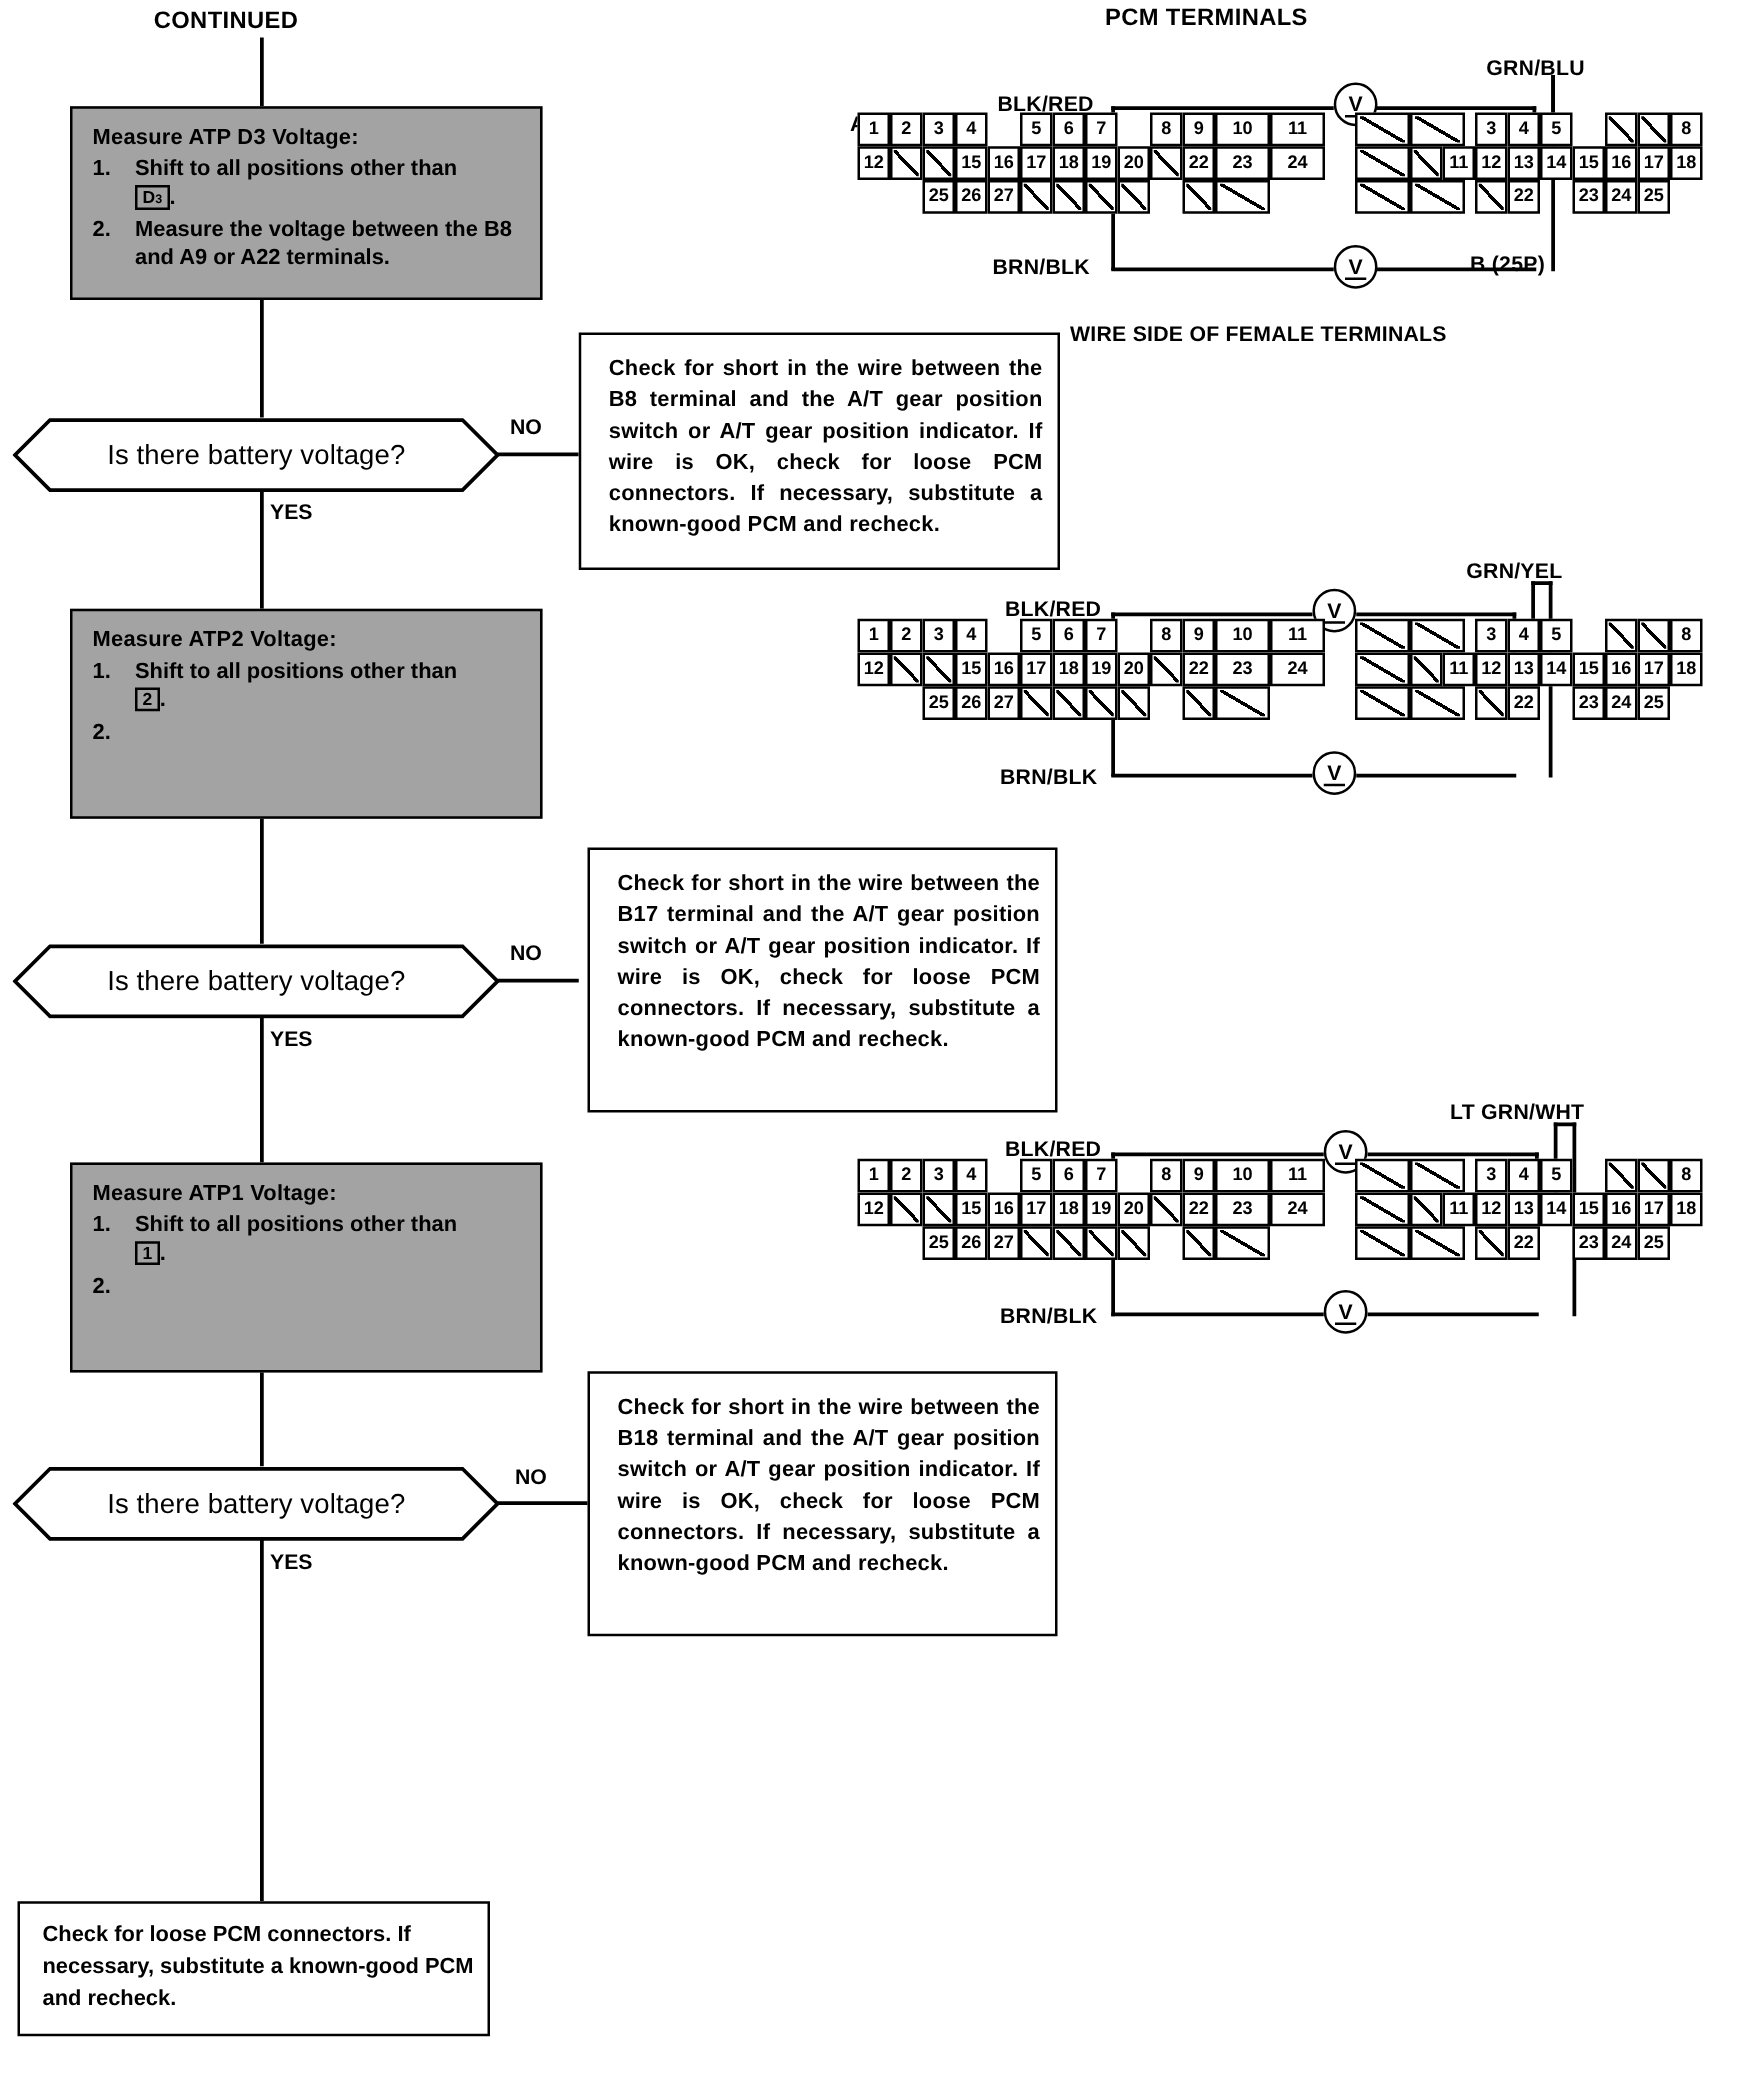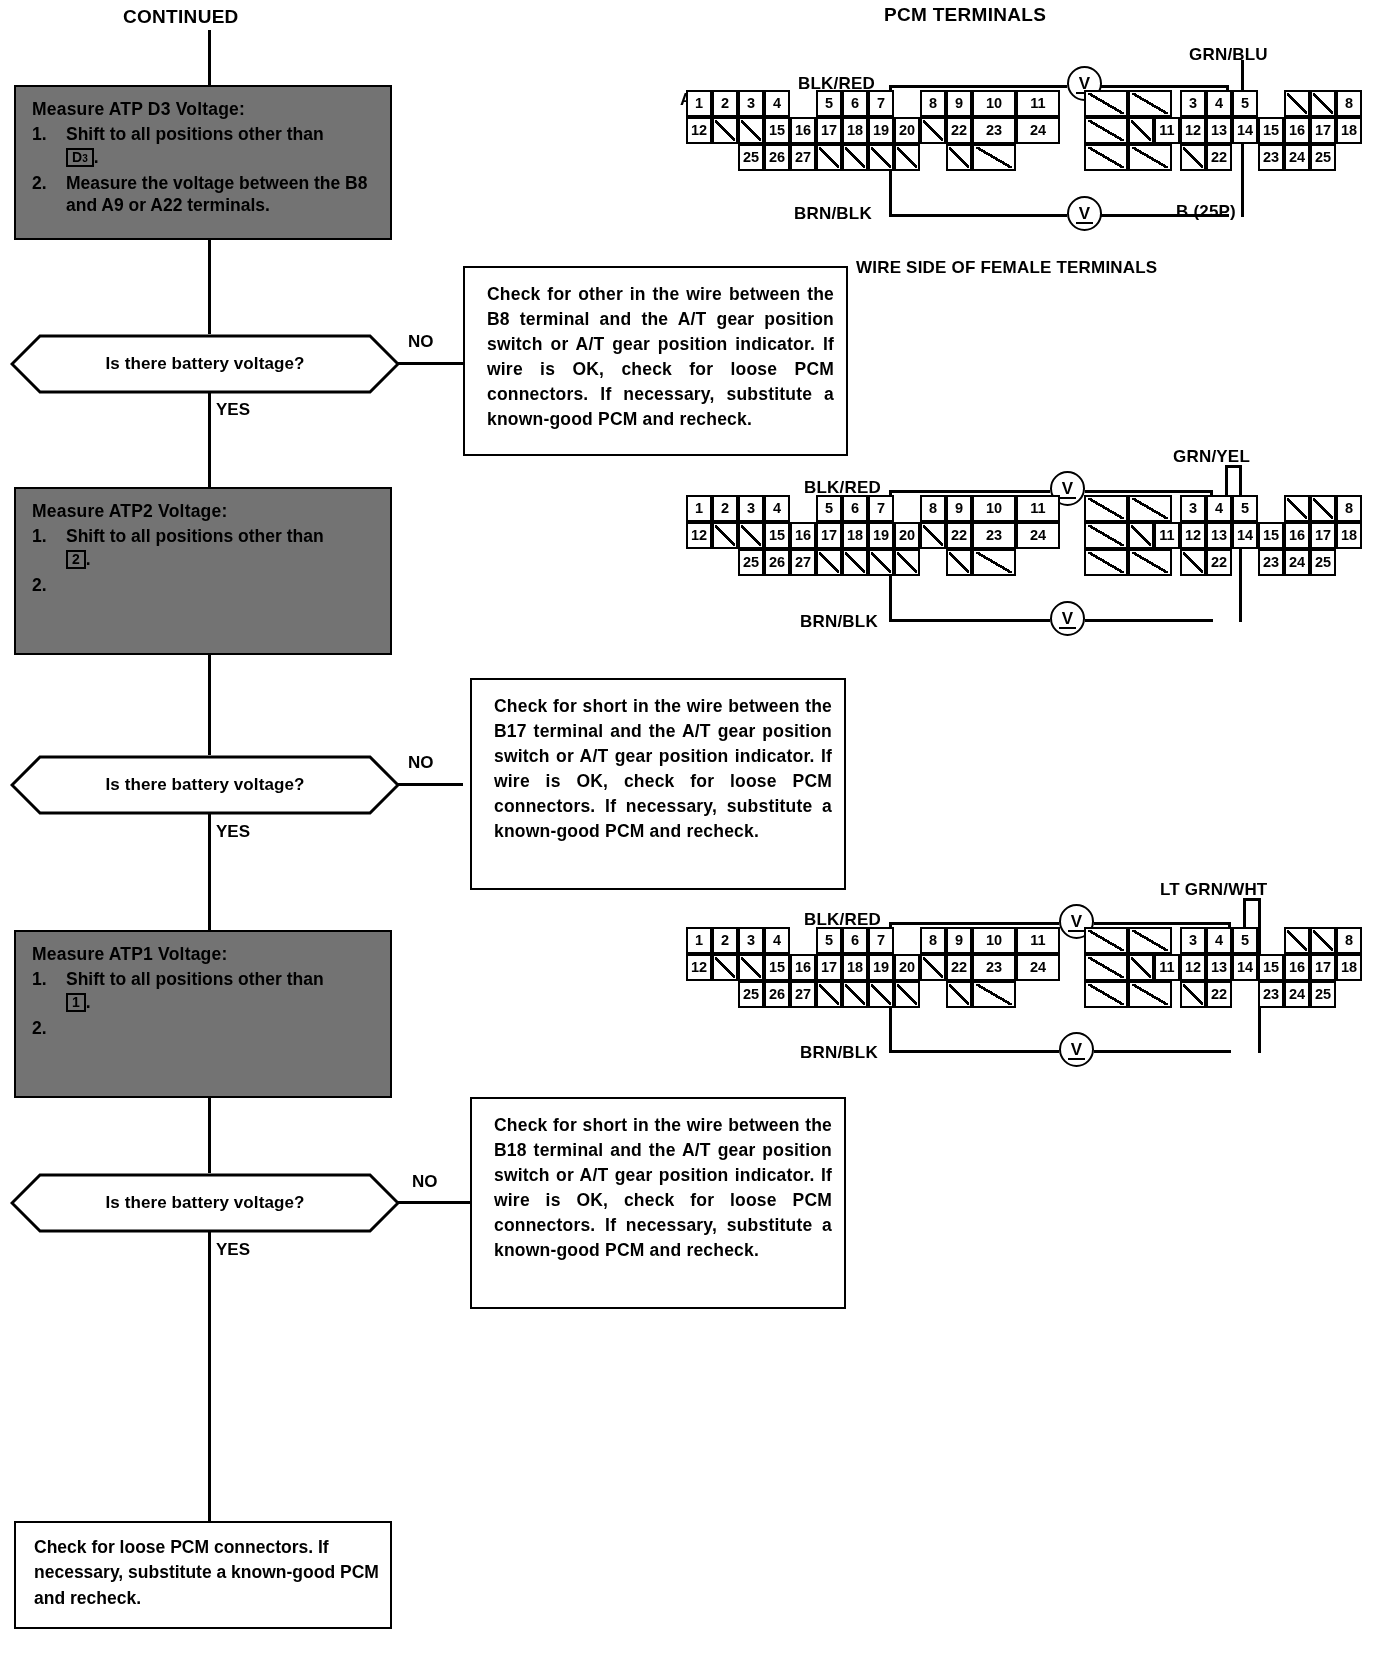--- a/index.html
+++ b/index.html
@@ -10,22 +10,23 @@
   }
   .abs{position:absolute;}
 
   
   .hdr{font-weight:bold;font-size:19px;letter-spacing:.3px;}
   .lbl{font-weight:bold;font-size:17px;letter-spacing:.2px;}
   .branch{font-weight:bold;font-size:17px;}
 
   
   .pbox{
-    border:2.5px solid #000;background:#737373;box-sizing:border-box;
+    border:2.5px solid #000;background:#a3a3a3;box-sizing:border-box;
     padding:12px 14px 14px 16px;
+    margin-left:42px;
   }
   .pbox .title{font-weight:bold;font-size:17.5px;margin-bottom:3px;letter-spacing:.2px;}
   .pbox ol{margin:0;padding:0;list-style:none;}
   .pbox li{
     font-weight:bold;font-size:17.5px;line-height:1.30;
     padding-left:34px;position:relative;margin-top:3px;
   }
   .pbox li .num{position:absolute;left:0;top:0;}
   .gear{
     display:inline-block;border:2px solid #000;
@@ -48,21 +49,21 @@
   .tbox{
     border:2.5px solid #000;background:#fff;box-sizing:border-box;
     padding:12px 10px 12px 18px;
   }
   .tbox p{margin:0;font-weight:bold;font-size:17.5px;line-height:1.45;}
 
   
   .hex{position:absolute;}
   .hex .htxt{
     position:absolute;inset:0;display:flex;align-items:center;justify-content:center;
-    font-size:17px;font-weight:700;letter-spacing:.1px;
+    font-size:22px;font-weight:400;letter-spacing:.1px;
   }
 
   
   .vline{background:#000;width:3px;}
   .hline{background:#000;height:3px;}
 
   
   .conn{position:absolute;}
   .cell{
     position:absolute;box-sizing:border-box;border:2.5px solid #000;background:#fff;
@@ -113,21 +114,21 @@
     <polygon points="30,2 360,2 388,30 360,58 30,58 2,30" fill="#fff" stroke="#000" stroke-width="3"></polygon>
   </svg>
   <div class="htxt">Is there battery voltage?</div>
 </div>
 <div class="abs hline" style="left:398px;top:362px;width:65px;"></div>
 <div class="abs branch" style="left:408px;top:332px;">NO</div>
 <div class="abs vline" style="left:208px;top:392px;height:95px;"></div>
 <div class="abs branch" style="left:216px;top:400px;">YES</div>
 
 <div class="abs abox" style="left:463px;top:266px;width:385px;height:190px;">
-  <p>Check for other in the wire between the B8 terminal and the A/T gear position switch or A/T gear position indicator. If wire is OK, check for loose PCM connectors. If necessary, substitute a known-good PCM and recheck.</p>
+  <p>Check for short in the wire between the B8 terminal and the A/T gear position switch or A/T gear position indicator. If wire is OK, check for loose PCM connectors. If necessary, substitute a known-good PCM and recheck.</p>
 </div>
 
 <div class="abs pbox" style="left:14px;top:487px;width:378px;height:168px;">
   <div class="title">Measure ATP2 Voltage:</div>
   <ol>
     <li>
       <span class="num">1.</span>
       <span>Shift to all positions other than</span><br>
       <span class="gear">2</span><span>.</span>
     </li>

